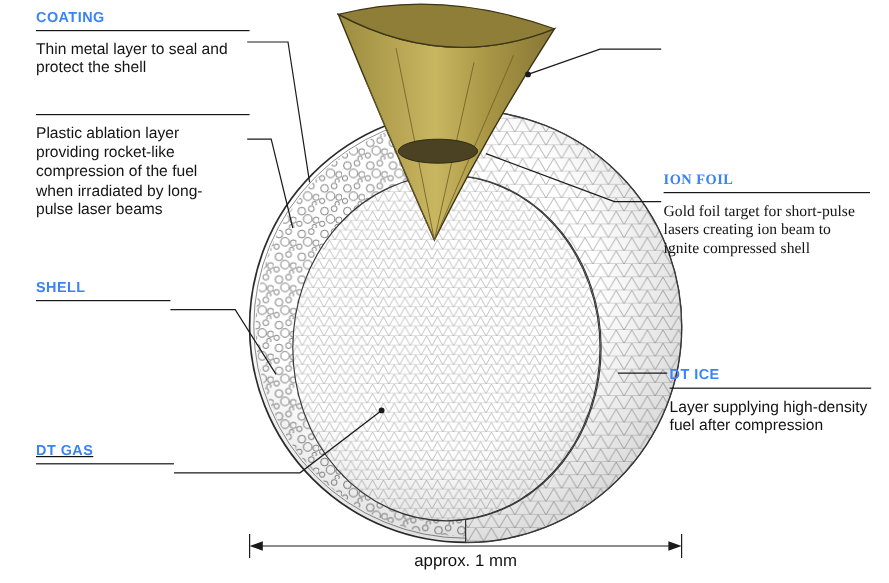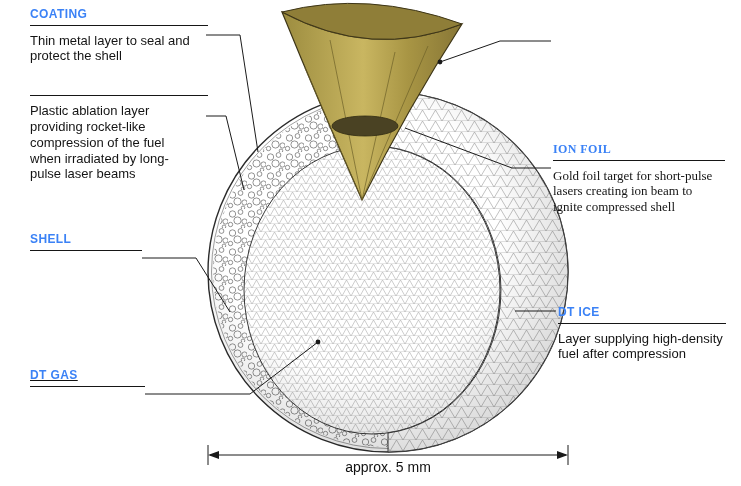--- a/index.html
+++ b/index.html
@@ -116,15 +116,15 @@
     <div class="rule"></div>
     <p>Gold foil target for short-pulse lasers creating ion beam to ignite compressed shell</p>
   </div>
 
   <div class="label" style="left:558px; top:286px; width:168px;margin-top:20px;">
     <h2>DT ICE</h2>
     <div class="rule"></div>
     <p>Layer supplying high-density fuel after compression</p>
   </div>
 
-  <div class="dim-label">approx. 5 mm</div>
+  <div class="dim-label">approx. 1 mm</div>
 
 </div>
 
 </body></html>

